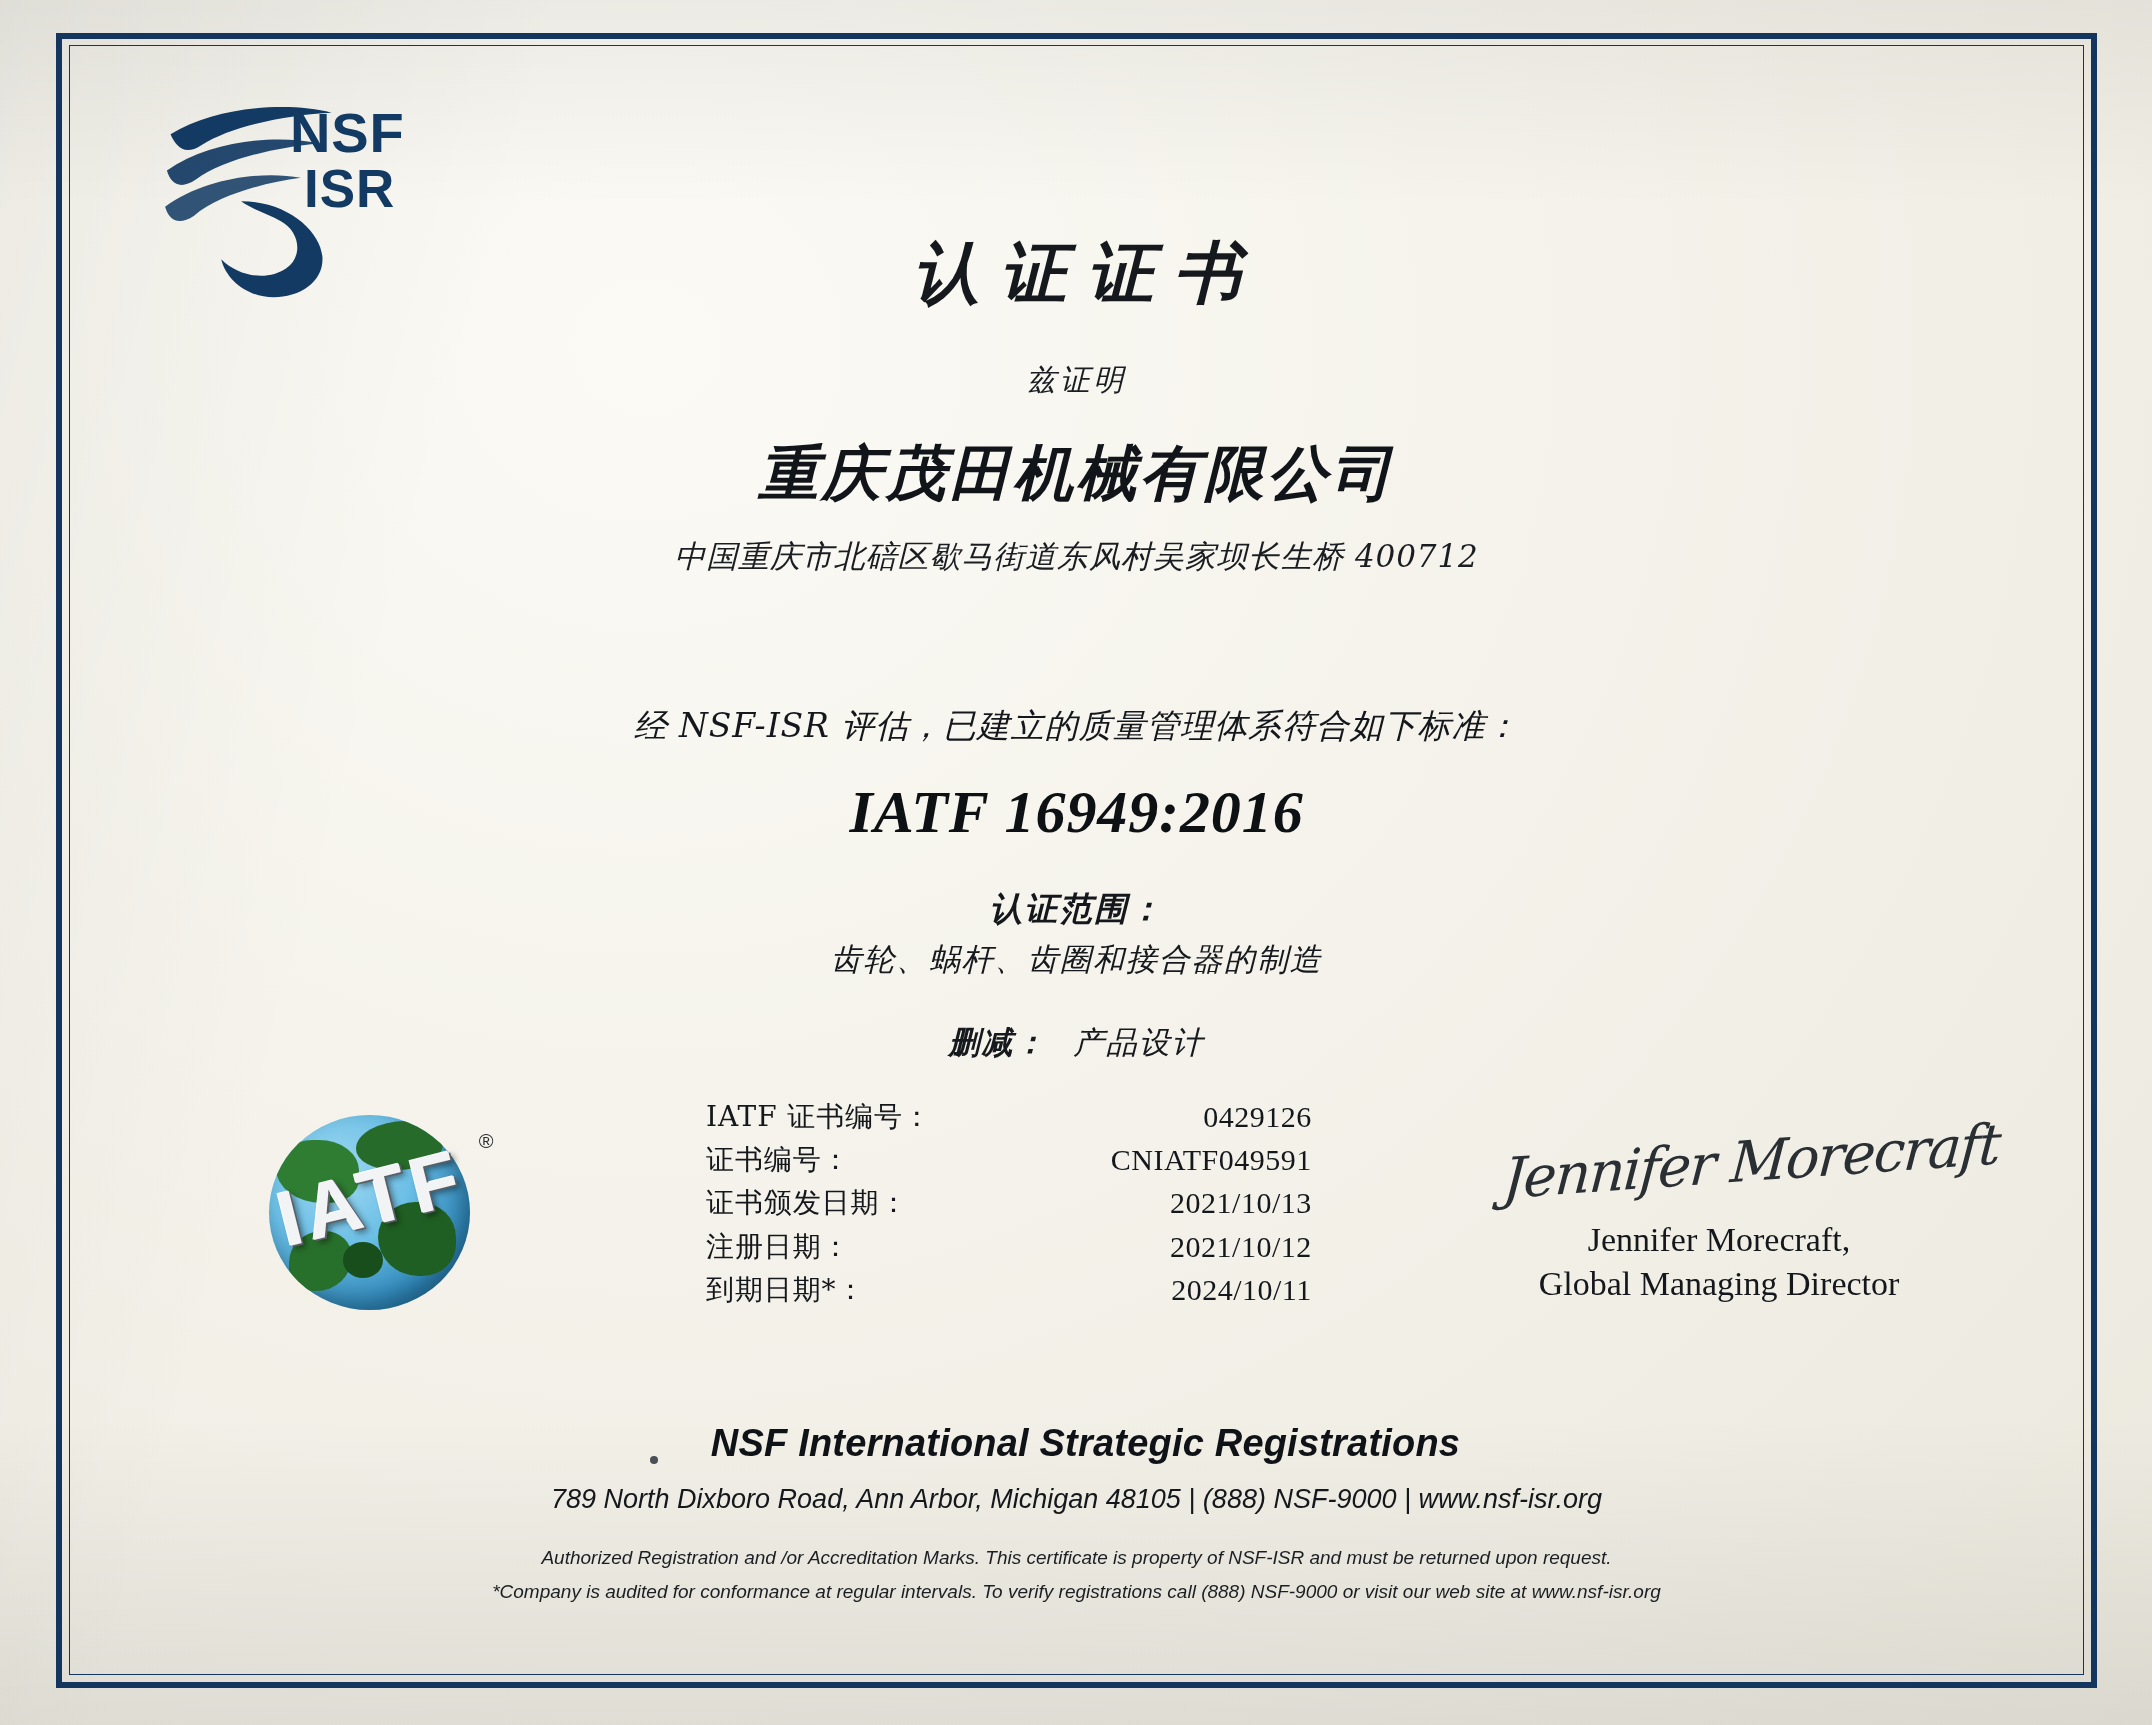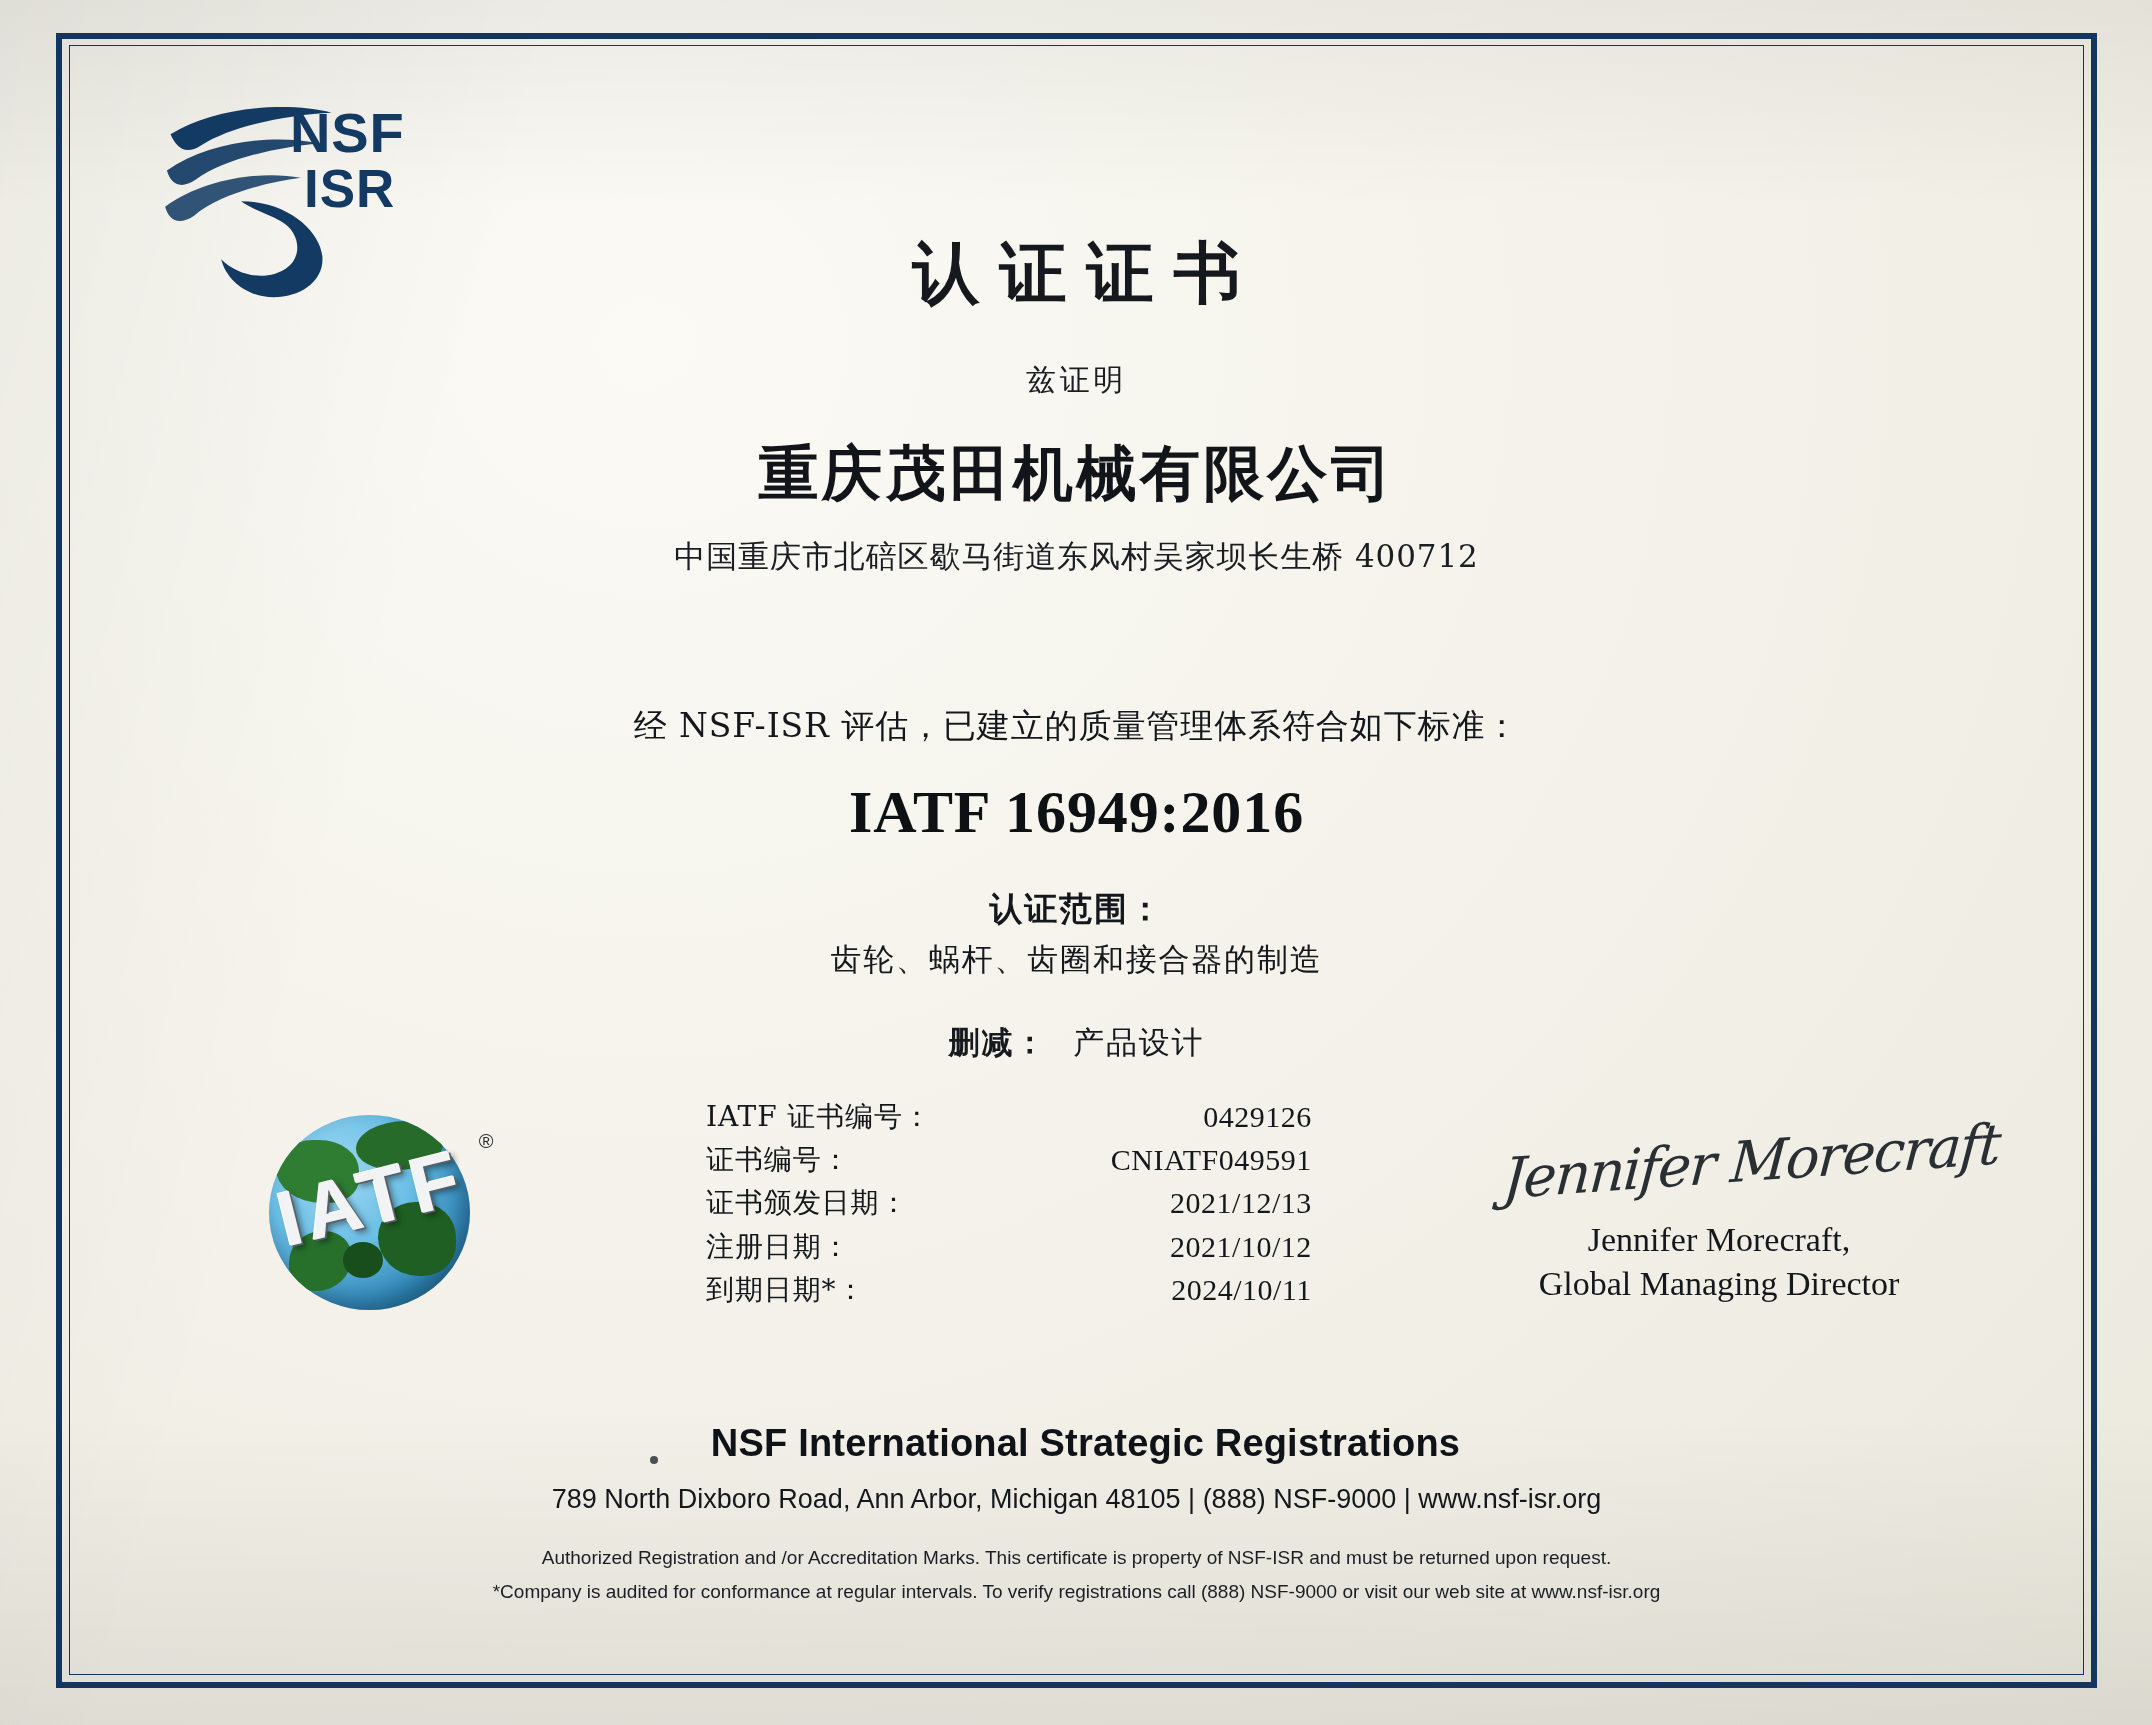--- a/index.html
+++ b/index.html
@@ -77,21 +77,21 @@
     left: 150px; top: 65px;
     font-family: "Liberation Sans", sans-serif;
     font-weight: bold;
     font-size: 53px;
     line-height: 0.92;
     color: #123a63;
     letter-spacing: 0.9px;
   }
 
   
-  .center-block { position: absolute; left: 0; width: 2153px; text-align: center; }
+  .center-block { position: absolute; left: 0; width: 2153px; text-align: center; font-style: italic; }
 
   #title-cn {
     top: 228px;
     font-family: "DejaVu Serif", serif;
     font-size: 67px;
     font-weight: bold;
     letter-spacing: 20px;
     color: #15181c;
     text-indent: 20px;
   }
@@ -353,21 +353,21 @@
         <tr>
           <td class="k">IATF 证书编号：</td>
           <td class="v">0429126</td>
         </tr>
         <tr>
           <td class="k">证书编号：</td>
           <td class="v">CNIATF049591</td>
         </tr>
         <tr>
           <td class="k">证书颁发日期：</td>
-          <td class="v">2021/12/13</td>
+          <td class="v">2021/10/13</td>
         </tr>
         <tr>
           <td class="k">注册日期：</td>
           <td class="v">2021/10/12</td>
         </tr>
         <tr>
           <td class="k">到期日期*：</td>
           <td class="v">2024/10/11</td>
         </tr>
       </tbody>

